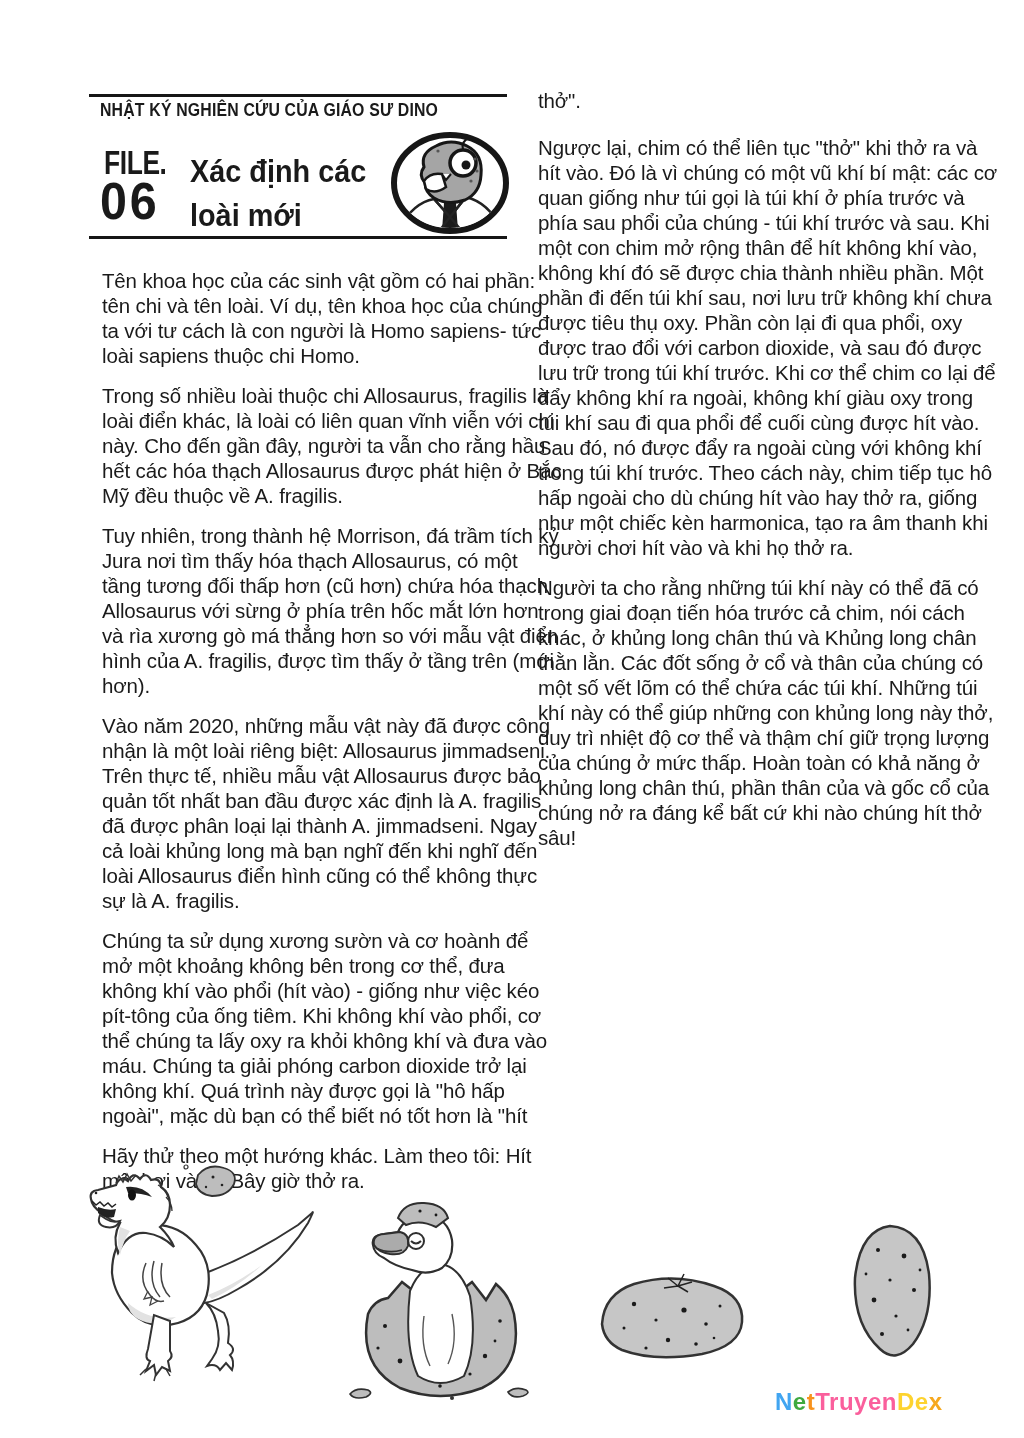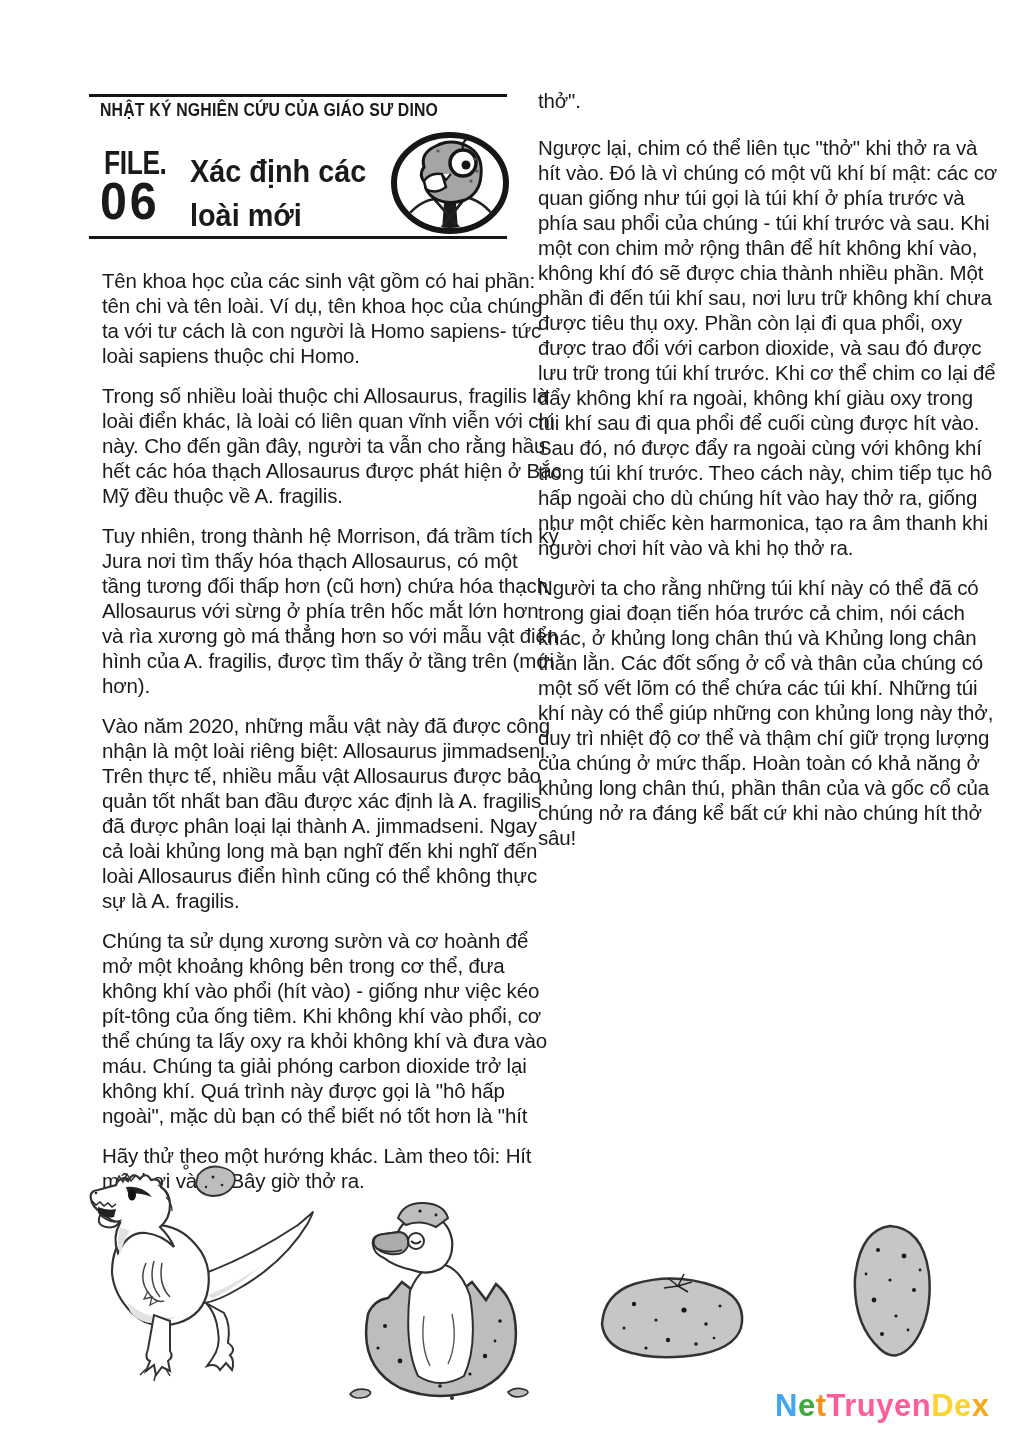--- a/index.html
+++ b/index.html
@@ -31,21 +31,21 @@
   .col p{margin:0 0 15px 0;}
   .col-left{left:74px;top:268px;margin-left:28px;}
   .col-right{left:538px;top:88px;}
   .col-right p.first{margin-bottom:22px;}
   .illus{position:absolute;}
   .baby-dino{left:58px;top:1163px;}
   .hatchling{left:340px;top:1196px;}
   .egg-side{left:594px;top:1264px;}
   .egg-up{left:834px;top:1222px;}
   .watermark{
-    position:absolute;left:775px;top:1388px;font-size:31px;font-weight:bold;
+    position:absolute;left:775px;top:1388px;font-size:24px;font-weight:bold;
     letter-spacing:.5px;white-space:nowrap;
   }
 </style>
 </head>
 <body>
 
 <div class="page">
 
   <div class="rule rule-top"></div>
   <div class="diary-label">NHẬT KÝ NGHIÊN CỨU CỦA GIÁO SƯ DINO</div>

